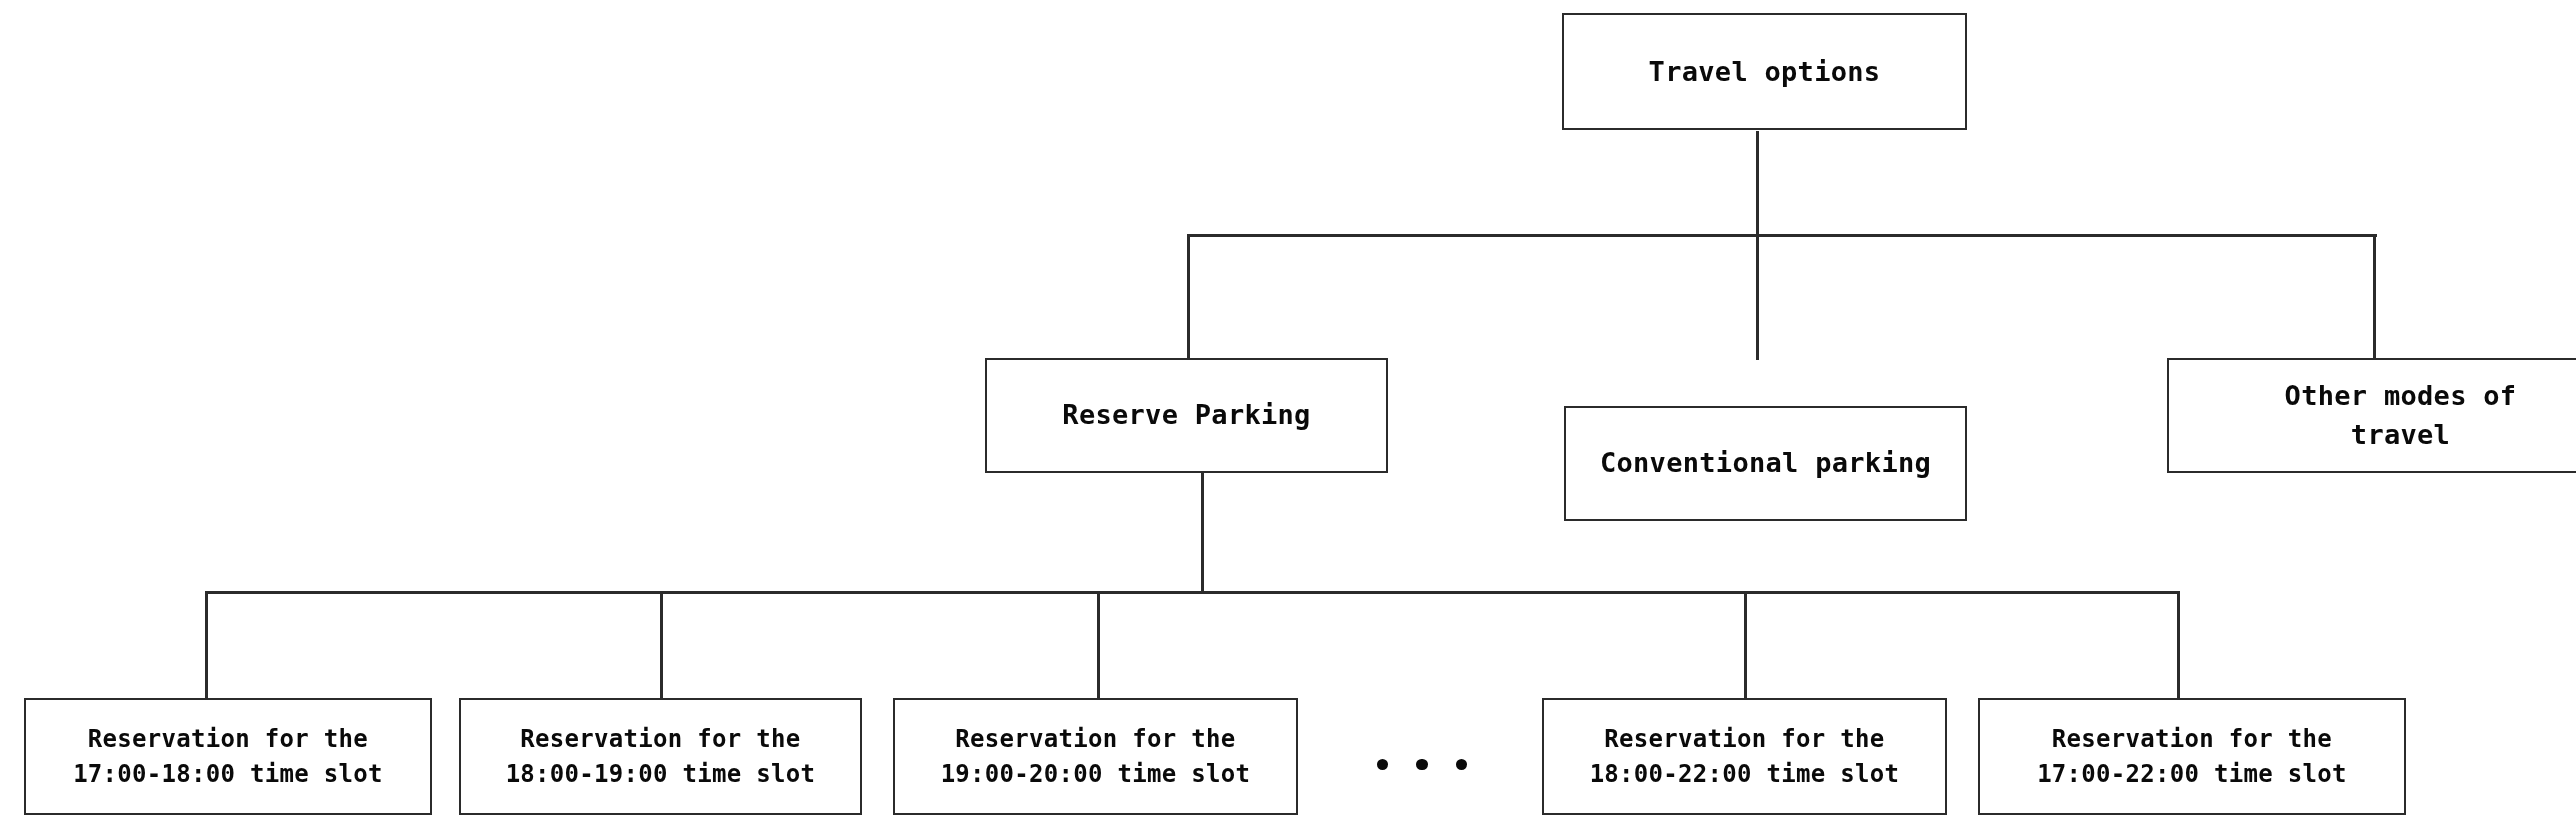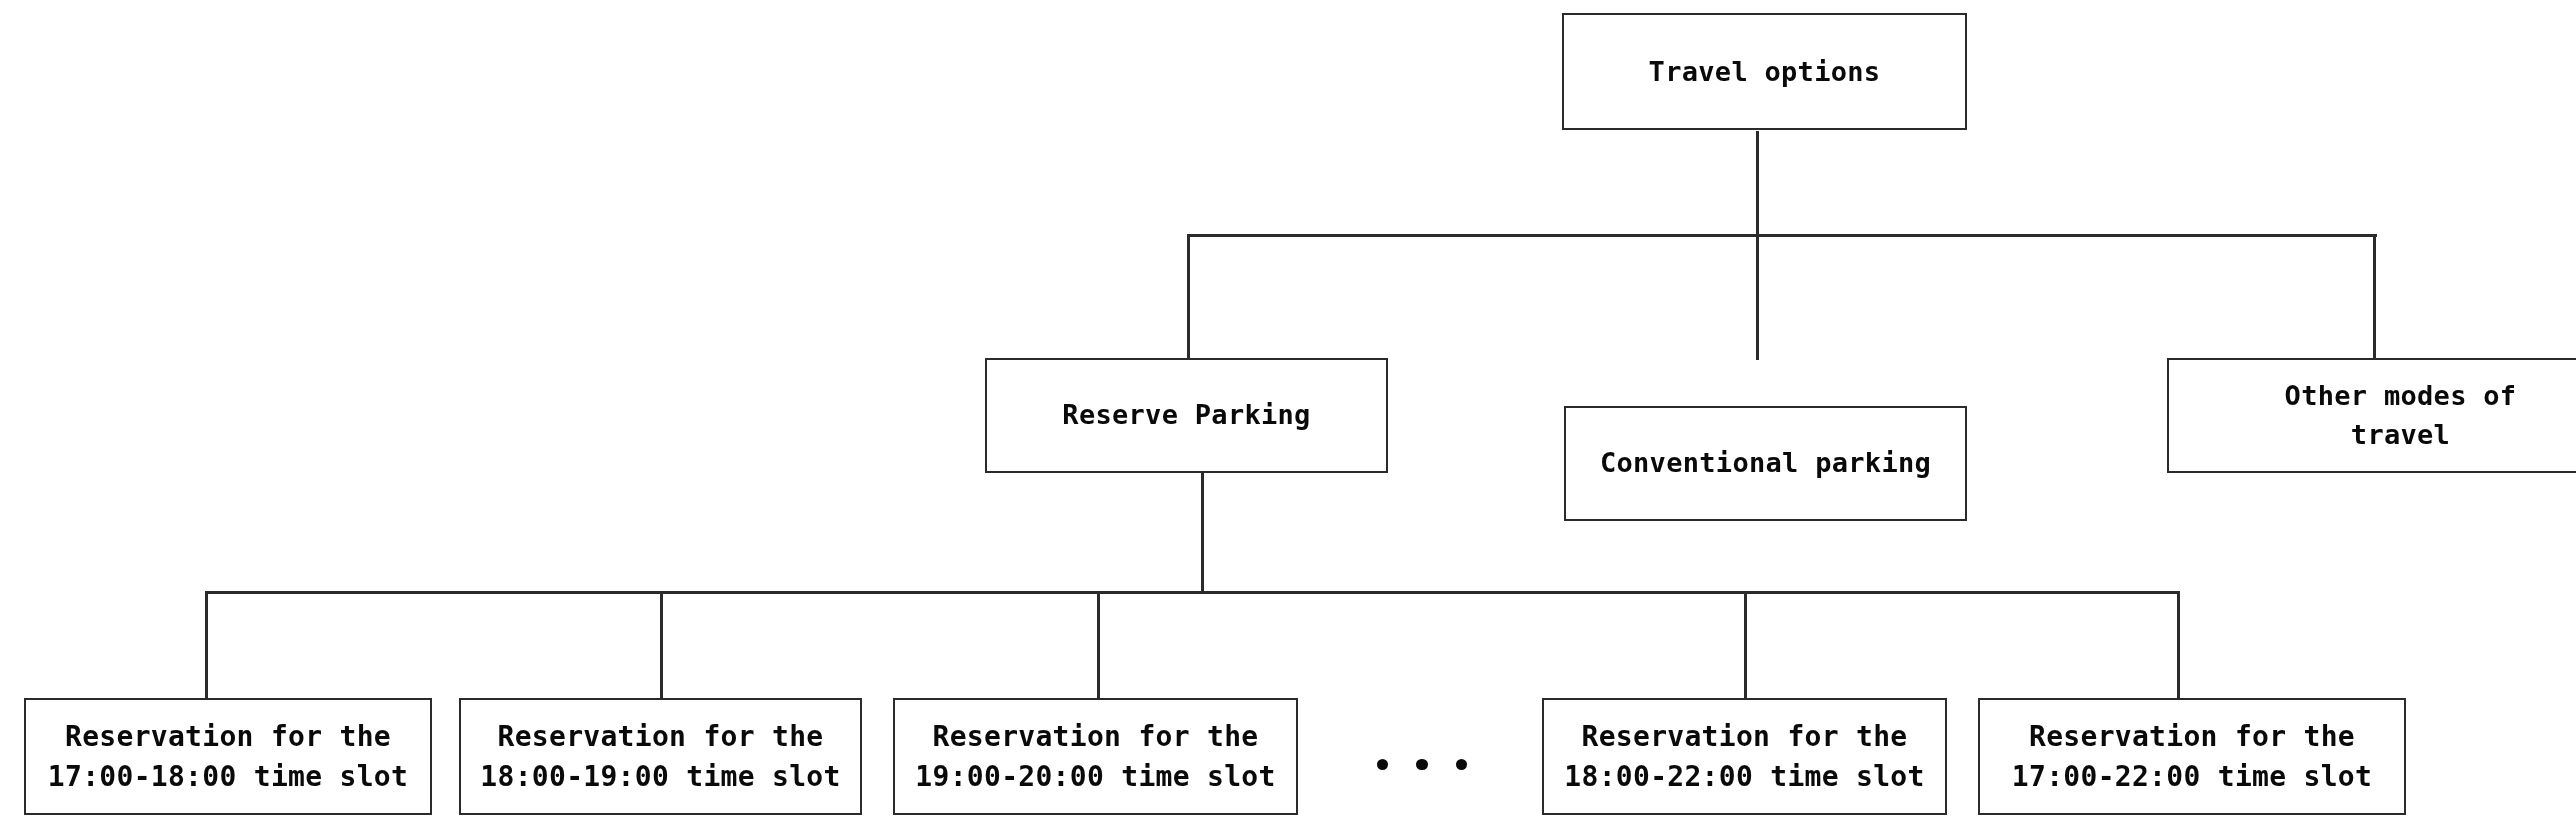--- a/index.html
+++ b/index.html
@@ -24,21 +24,21 @@
     align-items: center;
     justify-content: center;
     text-align: center;
     color: #0a0a0a;
     font-weight: 700;
     line-height: 1.42;
     letter-spacing: 0.3px;
   }
   .node-root   { font-size: 27px; }
   .node-mid    { font-size: 27px; }
-  .node-leaf   { font-size: 28px; }
+  .node-leaf   { font-size: 24px; }
   .node-label  { display: block; white-space: pre-line; }
 
   .edge {
     position: absolute;
     background: #2b2b2b;
   }
   .edge-v { width: 3.4px; }
   .edge-h { height: 3.4px; }
 
   .ellipsis {

